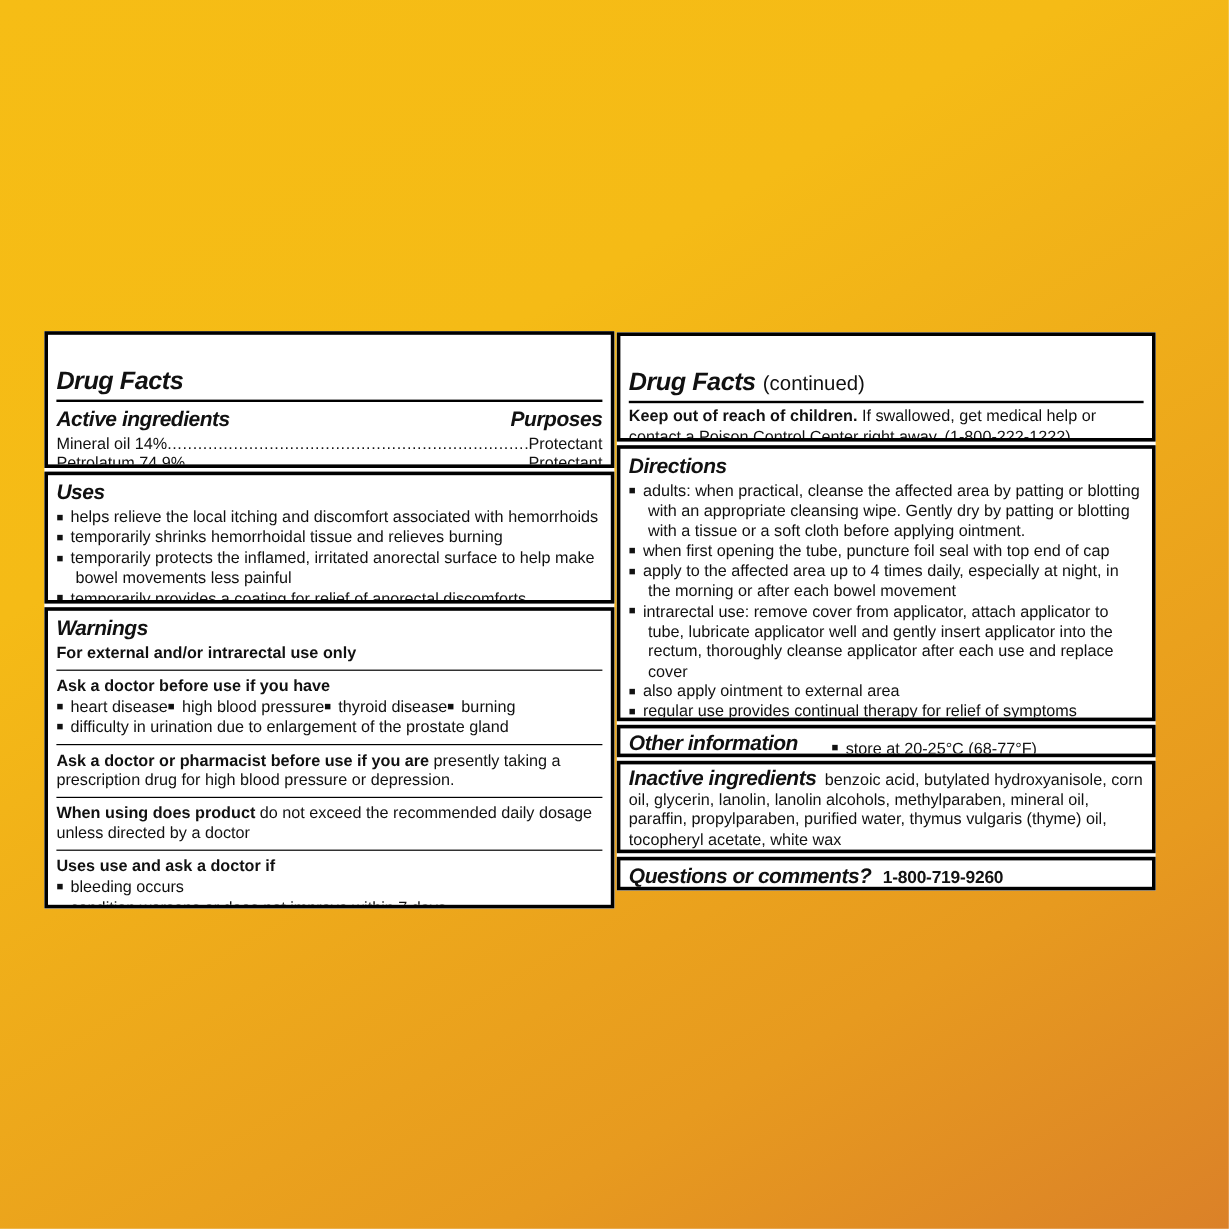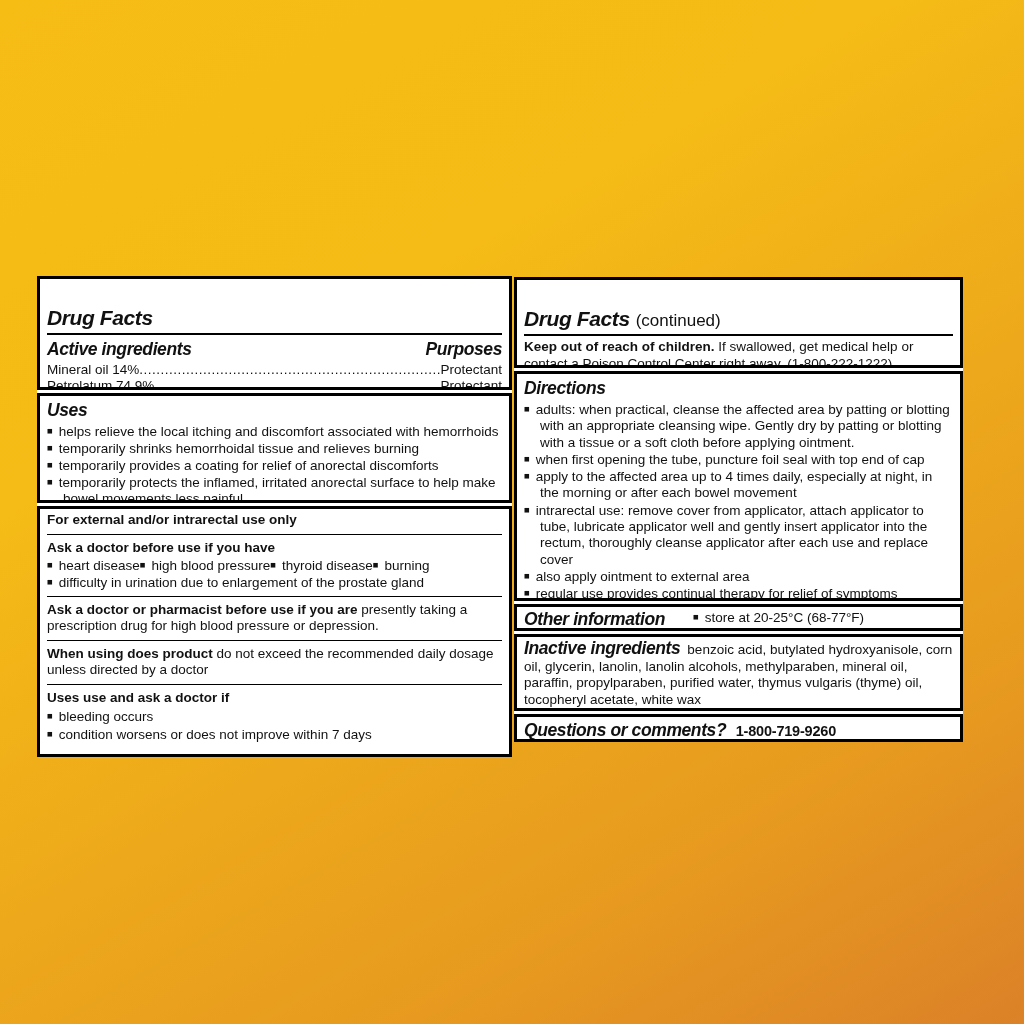--- a/index.html
+++ b/index.html
@@ -45,21 +45,21 @@
   .leader { flex: 1 1 auto; overflow: hidden; white-space: nowrap; }
   .leader::before { content: "........................................................................................................................................................................................"; letter-spacing: 0.5px; }
 
   .bul { font-size: 13.5px; line-height: 16.5px; padding-left: 16px; text-indent: -16px; }
   .bul::before { content: "■"; font-size: 9.5px; margin-right: 6px; vertical-align: 1.5px; }
   .bul-inline { font-size: 13.5px; line-height: 17px; display: inline-block; }
   .bul-inline::before { content: "■"; font-size: 9.5px; margin-right: 6px; vertical-align: 1.5px; }
 
   .spread { display: flex; justify-content: flex-start; padding-right: 4px; }
   .pair > .bul-inline:first-child { margin-right: 30px; }
-  .other-row { display: flex; align-items: flex-start; }
+  .other-row { display: flex; align-items: flex-end; }
   .other-row .bul-inline { margin-left: 28px; }
   .phone { font-size: 14.5px; font-weight: bold; margin-left: 5px; letter-spacing: -0.2px; }
   .mt2 { margin-top: 2px; }
 </style>
 </head>
 <body>
 
 <div class="panel panel-left">
 
   <div class="box" style="flex-basis:114px">
@@ -83,25 +83,26 @@
       <span class="nm">Phenylephrine HCl 0.25%</span>
       <span class="leader"></span>
       <span class="pp">Vasoconstrictor</span>
     </div>
   </div>
 
   <div class="box" style="flex-basis:110px">
     <div class="sec-h">Uses</div>
     <div class="bul">helps relieve the local itching and discomfort associated with hemorrhoids</div>
     <div class="bul">temporarily shrinks hemorrhoidal tissue and relieves burning</div>
+    <div class="bul">temporarily protects the inflamed, irritated anorectal surface to help make bowel movements less painful</div>
     <div class="bul">temporarily provides a coating for relief of anorectal discomforts</div>
-    <div class="bul">temporarily protects the inflamed, irritated anorectal surface to help make bowel movements less painful</div>
   </div>
 
   <div class="box grow">
+    <div class="sec-h">Warnings</div>
     <div class="body-t"><b class="lead">For external and/or intrarectal use only</b></div>
     <hr class="hr-thin">
     <div class="body-t"><b class="lead">Ask a doctor before use if you have</b></div>
     <div class="spread">
       <span class="bul-inline">heart disease</span>
       <span class="bul-inline">high blood pressure</span>
       <span class="bul-inline">thyroid disease</span>
       <span class="bul-inline">burning</span>
     </div>
     <div class="bul">difficulty in urination due to enlargement of the prostate gland</div>

